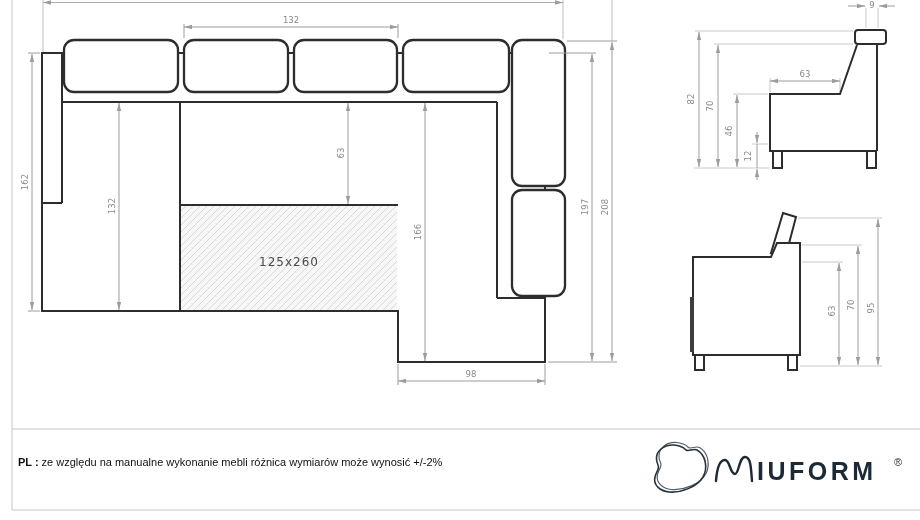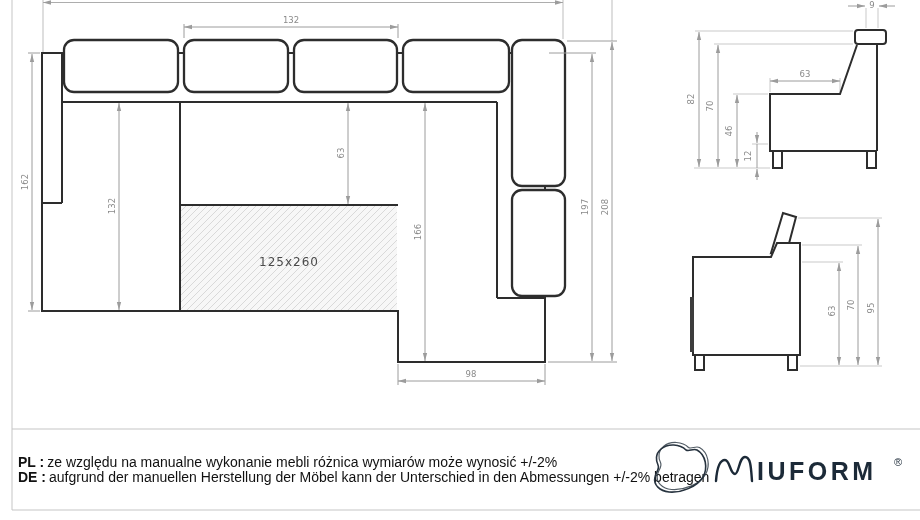--- a/index.html
+++ b/index.html
@@ -1,21 +1,21 @@
 <!DOCTYPE html>
 <html><head>
 <meta charset="utf-8">
 <style>
   html,body{margin:0;padding:0;background:#ffffff;}
   #sheet{position:relative;width:920px;height:520px;background:#ffffff;overflow:hidden;
          font-family:"Liberation Sans",sans-serif;}
   svg text{font-family:"DejaVu Sans",sans-serif;}
   .dimtxt{fill:#8a8a8a;font-size:8.5px;}
   .arealbl{fill:#4a4a4a;font-size:12px;letter-spacing:1px;}
-  #notes{position:absolute;left:18px;top:455px;font-size:14px;line-height:15.4px;color:#111;}
+  #notes{position:absolute;left:18px;top:455px;font-size:11px;line-height:15.4px;color:#111;}
   #notes .lang{font-weight:bold;margin-right:3px;}
   #logo{position:absolute;left:646px;top:436px;}
   .brandtxt{fill:#1c2a38;font-size:25px;font-weight:bold;letter-spacing:3.5px;
             font-family:"Liberation Sans",sans-serif;}
   .regtxt{fill:#1c2a38;font-size:11px;font-family:"Liberation Sans",sans-serif;}
 </style>
 </head>
 <body>
 
 <div id="sheet">
@@ -165,23 +165,20 @@
       <text class="dimtxt" x="835" y="311" text-anchor="middle" transform="rotate(-90 835 311)">63</text>
       <text class="dimtxt" x="854" y="305" text-anchor="middle" transform="rotate(-90 854 305)">70</text>
       <text class="dimtxt" x="874" y="308" text-anchor="middle" transform="rotate(-90 874 308)">95</text>
     </g>
   </svg>
 
   <div id="notes">
     <div>
       <span class="lang">PL :</span><span>ze względu na manualne wykonanie mebli różnica wymiarów może wynosić +/-2%</span>
     </div>
-    <div>
-      <span class="lang">DE :</span><span>aufgrund der manuellen Herstellung der Möbel kann der Unterschied in den Abmessungen +/-2% betragen</span>
-    </div>
   </div>
 
   <svg id="logo" width="268" height="60" viewBox="646 436 268 60">
     <g fill="none" stroke="#27333f">
       <path stroke-width="1.6" d="M686,450 C680,444 668,443 661,449 C655,454 656,461 658,465 C660,469 656,472 655,477
                C653,485 660,491 669,492 C681,493 697,487 703,477 C708,468 706,455 697,450
                C693,448 689,452 686,450 Z"></path>
       <path stroke-width="1.2" opacity="0.8" transform="translate(2.5,-2.5)" d="M686,450 C680,444 668,443 661,449 C655,454 656,461 658,465 C660,469 656,472 655,477
                C653,485 660,491 669,492 C681,493 697,487 703,477 C708,468 706,455 697,450
                C693,448 689,452 686,450 Z"></path>

